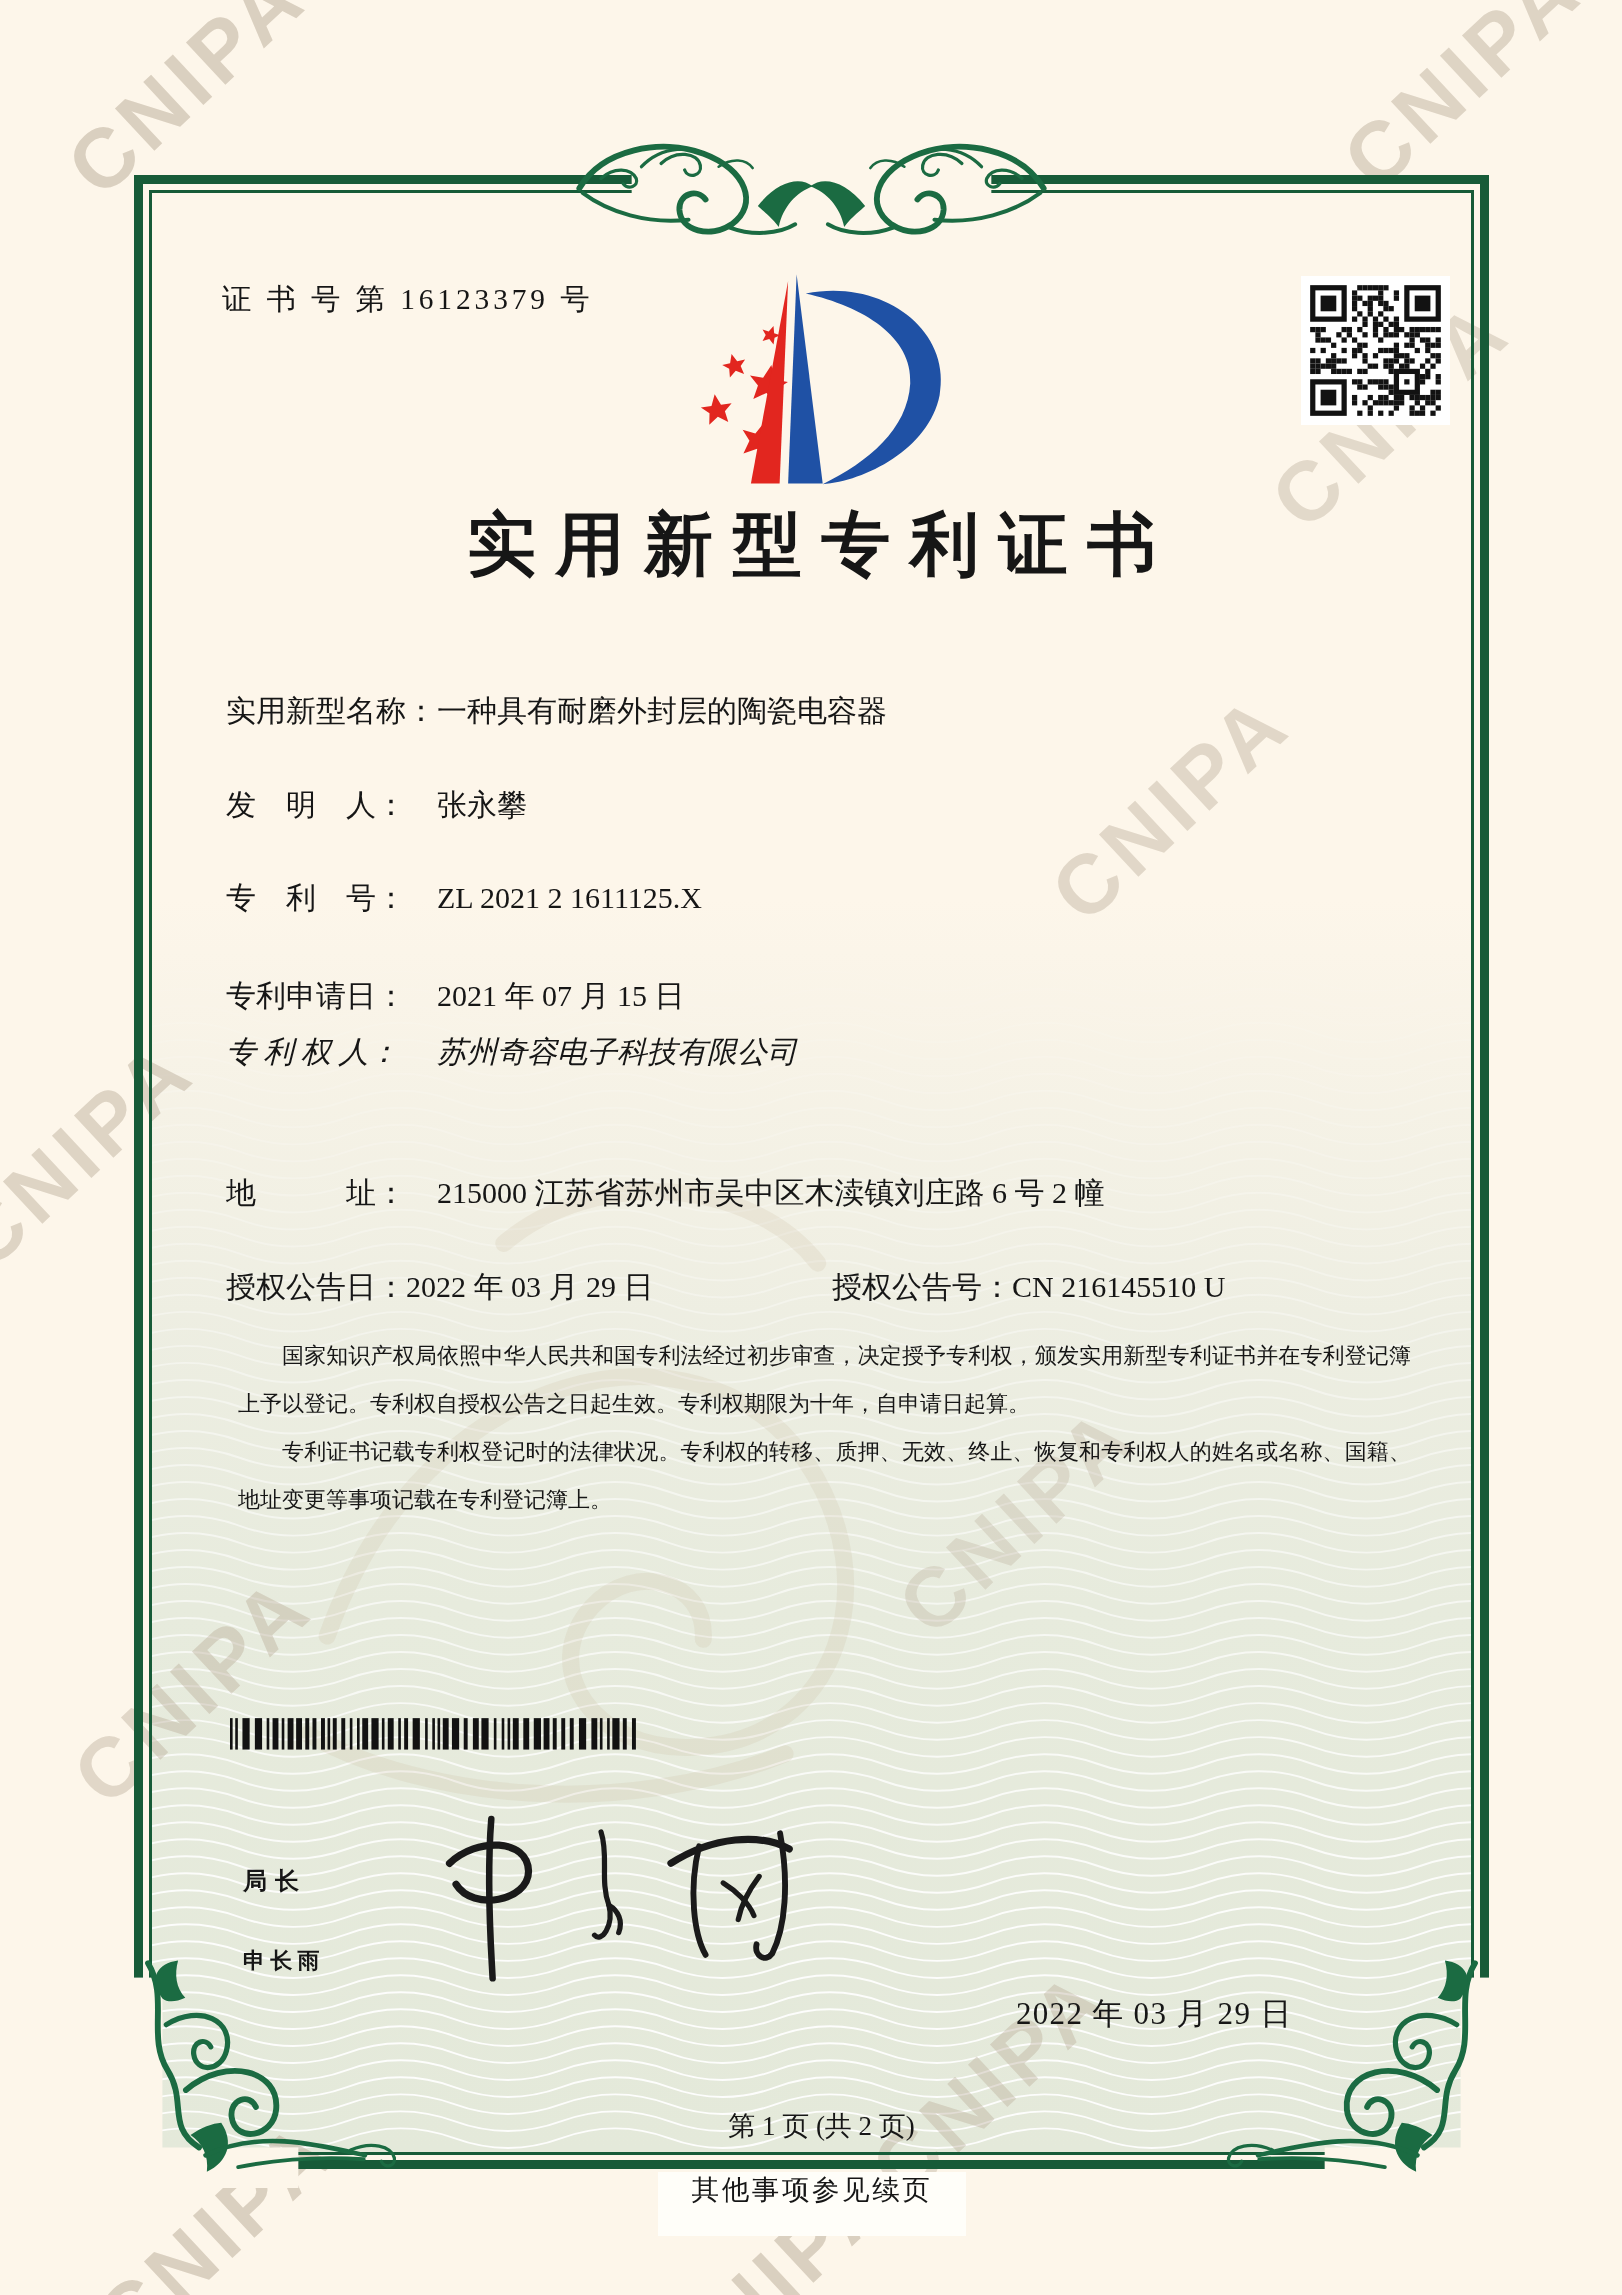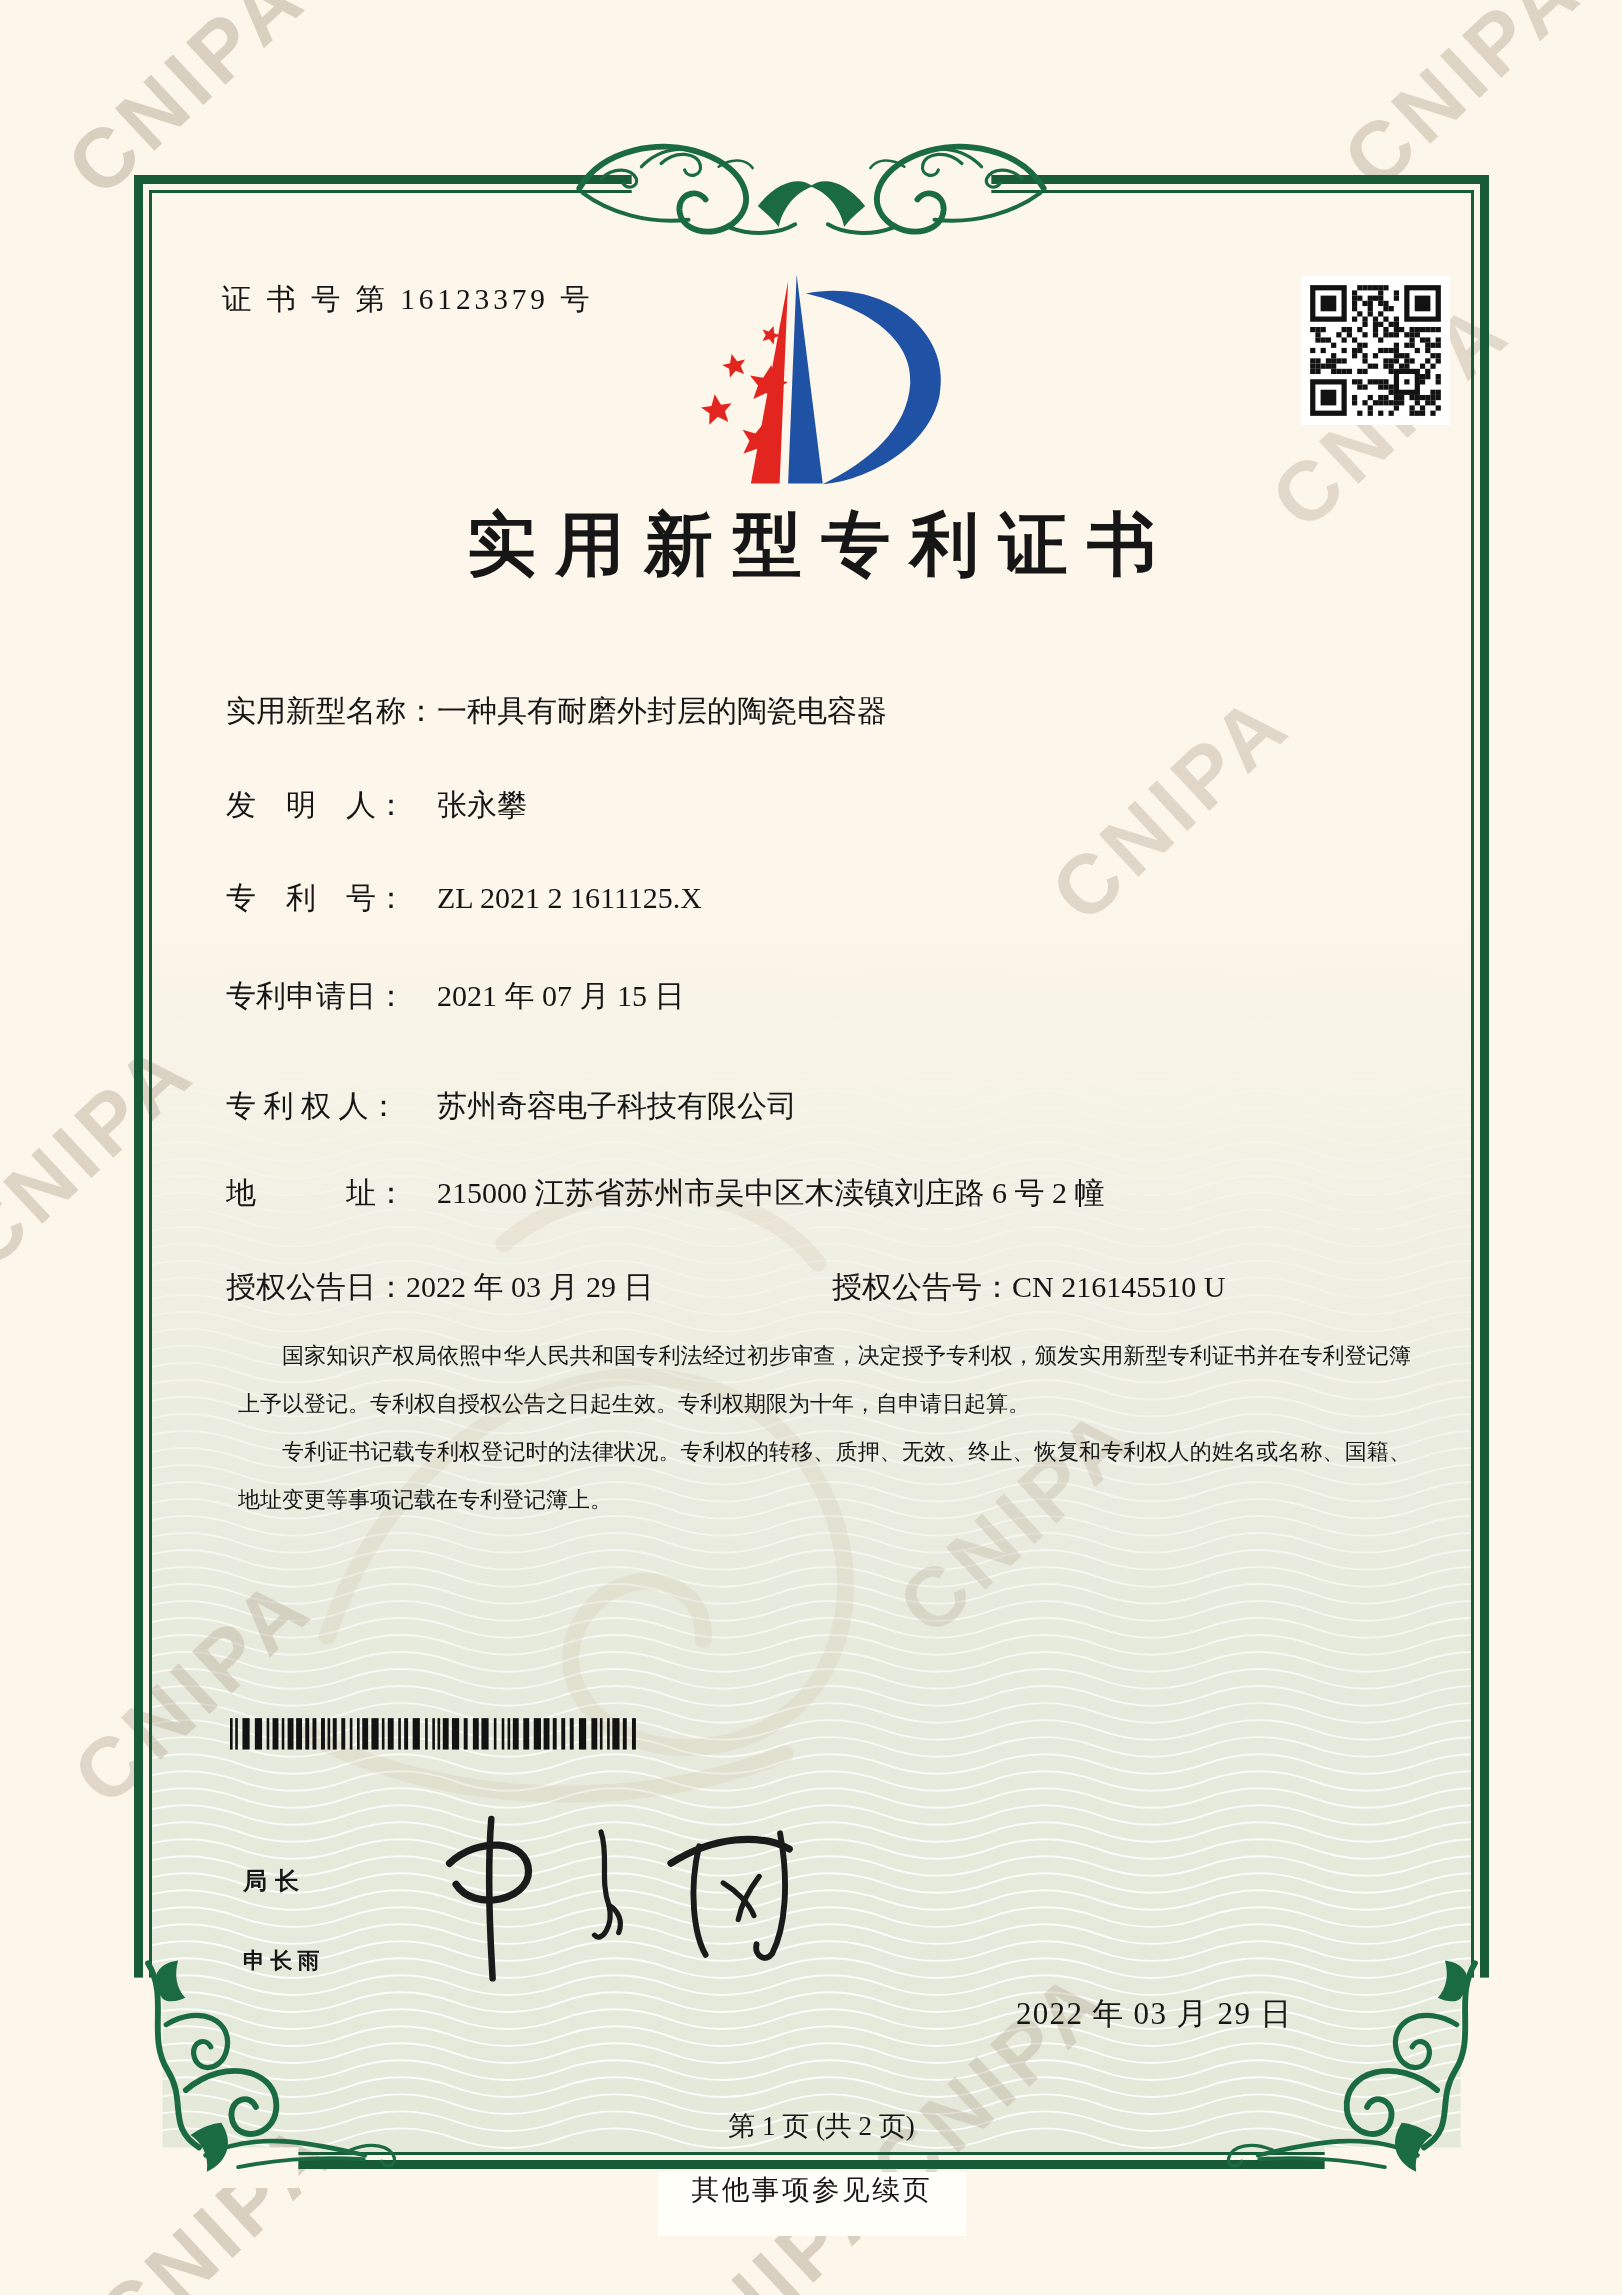--- a/index.html
+++ b/index.html
@@ -437,21 +437,21 @@
     </div>
     <div class="frow" style="top:785px;">
       <span class="label">发　明　人：</span><span class="value">张永攀</span>
     </div>
     <div class="frow" style="top:878px;">
       <span class="label">专　利　号：</span><span class="value">ZL 2021 2 1611125.X</span>
     </div>
     <div class="frow" style="top:976px;">
       <span class="label">专利申请日：</span><span class="value">2021 年 07 月 15 日</span>
     </div>
-    <div class="frow" style="top:1086px;">
+    <div class="frow" style="top:1032px;font-style:italic;">
       <span class="label">专 利 权 人：</span><span class="value">苏州奇容电子科技有限公司</span>
     </div>
     <div class="frow" style="top:1173px;">
       <span class="label">地　　　址：</span><span class="value">215000 江苏省苏州市吴中区木渎镇刘庄路 6 号 2 幢</span>
     </div>
 
     <div class="grant g1">
       <span>授权公告日：</span><span>2022 年 03 月 29 日</span>
     </div>
     <div class="grant g2">

